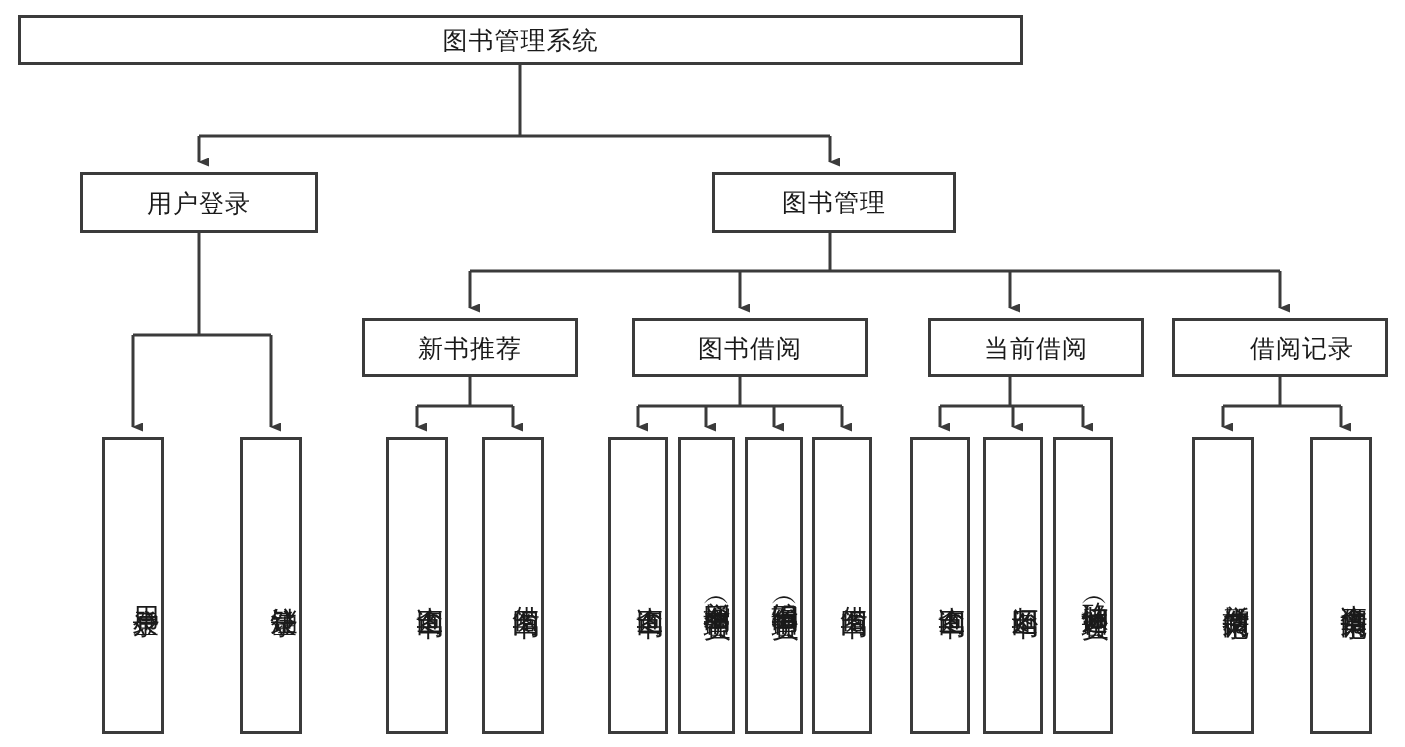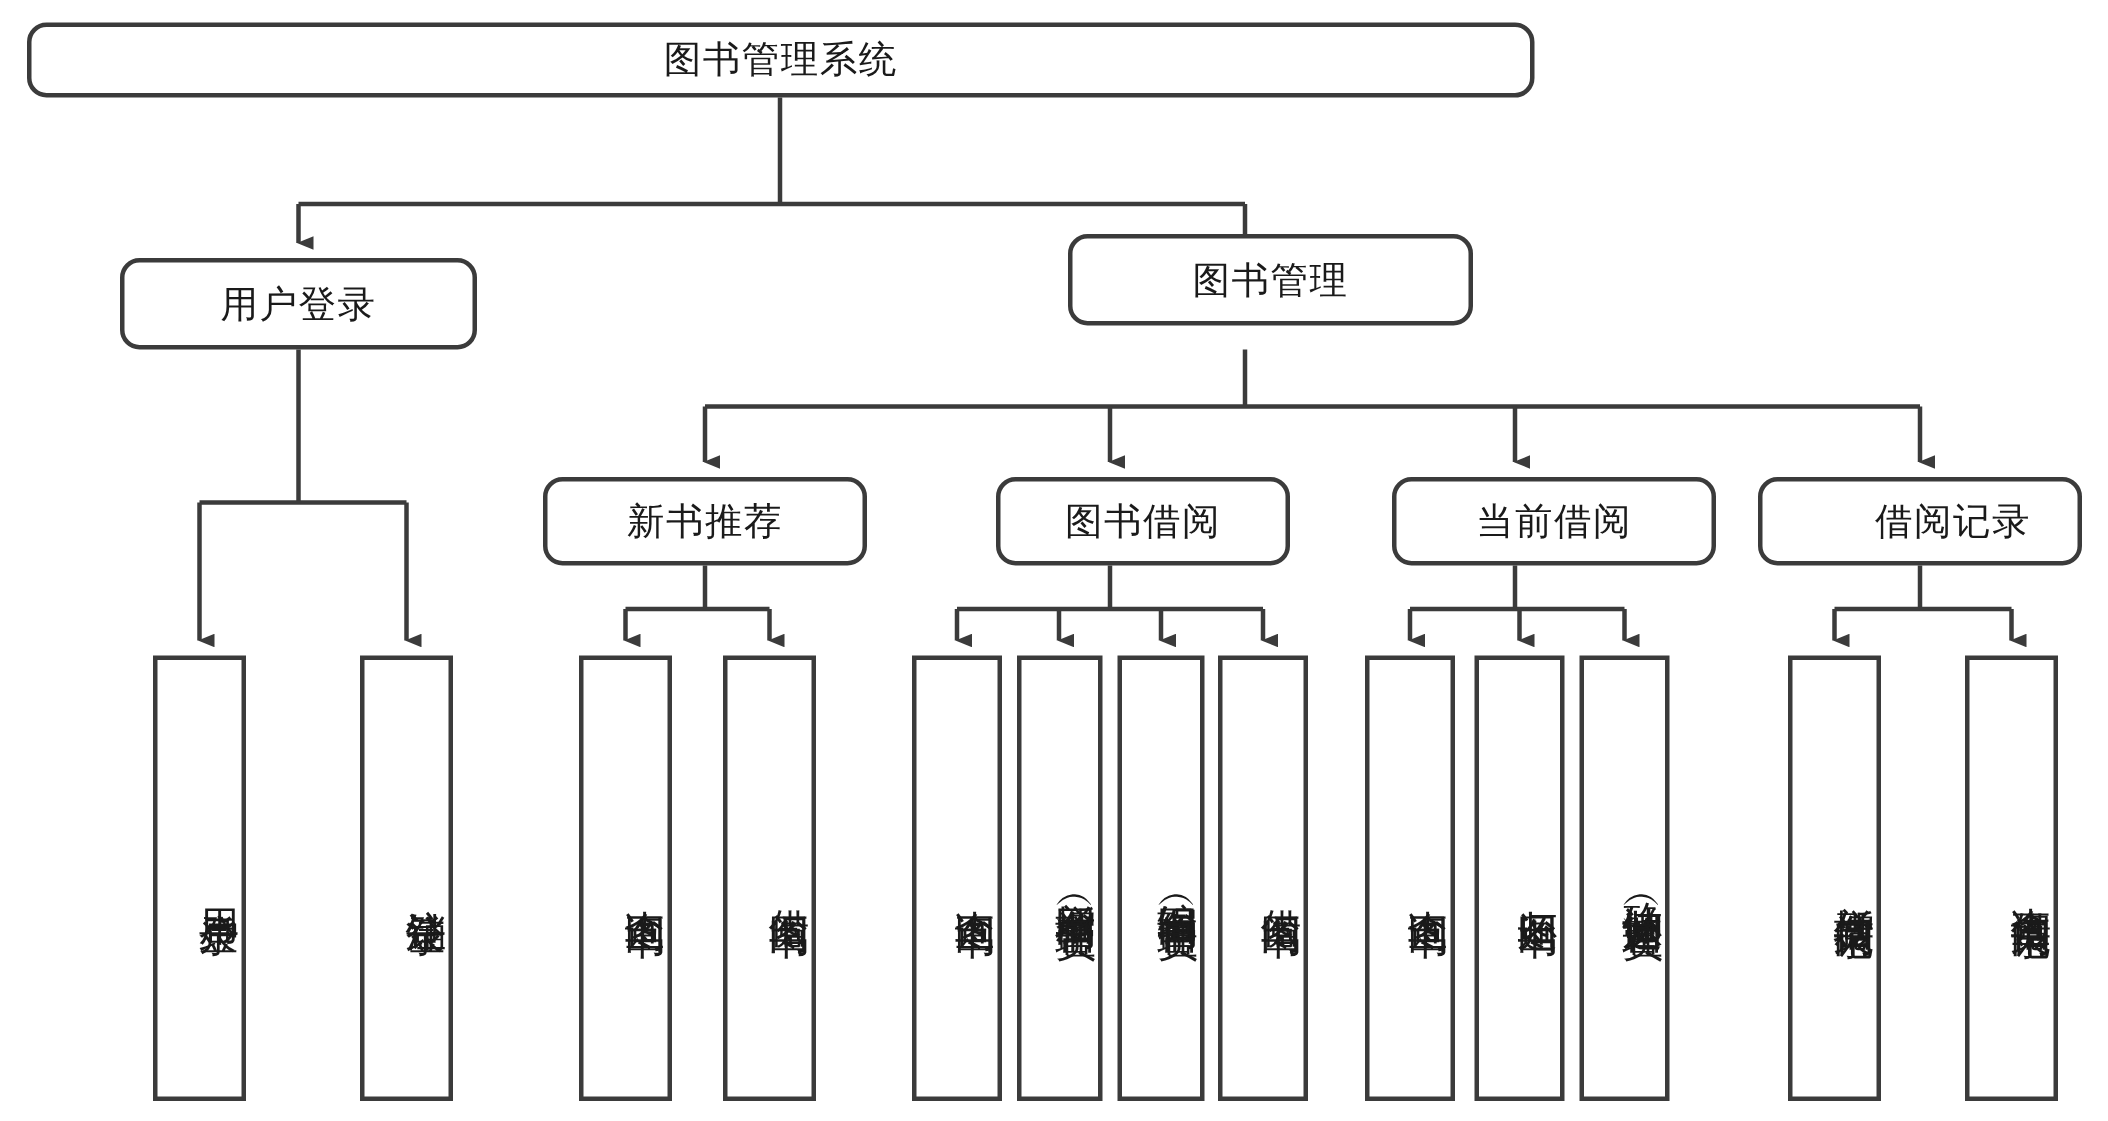--- a/index.html
+++ b/index.html
@@ -32,21 +32,20 @@
     background: #ffffff;
     display: flex;
     align-items: center;
     justify-content: center;
     color: #1a1a1a;
   }
   .node.horiz {
     font-size: 25px;
     letter-spacing: 1px;
     line-height: 1.2;
-    border-radius: 13px;
   }
   .node.vert {
     writing-mode: vertical-rl;
     text-orientation: upright;
     font-size: 27px;
     line-height: 1.18;
     letter-spacing: 2px;
     align-items: flex-start;
     justify-content: center;
     padding-top: 6px;
@@ -120,28 +119,28 @@
     </g>
   </svg>
 
   <div class="node horiz" style="left:18px; top:15px; width:1005px; height:50px;">
     <span>图书管理系统</span>
   </div>
 
   <div class="node horiz" style="left:80px; top:172px; width:238px; height:61px;">
     <span>用户登录</span>
   </div>
-  <div class="node horiz" style="left:712px; top:156px; width:270px; height:61px;">
+  <div class="node horiz" style="left:712px; top:172px; width:244px; height:61px;font-family:Liberation Serif, serif;">
     <span>图书管理</span>
   </div>
 
   <div class="node horiz" style="left:362px; top:318px; width:216px; height:59px;text-align:center;">
     <span>新书推荐</span>
   </div>
-  <div class="node horiz" style="left:664px; top:318px; width:196px; height:59px;">
+  <div class="node horiz" style="left:632px; top:318px; width:236px; height:59px;">
     <span>图书借阅</span>
   </div>
   <div class="node horiz" style="left:902px; top:318px; width:216px; height:59px;margin-left:26px;">
     <span>当前借阅</span>
   </div>
   <div class="node horiz" style="left:1172px; top:318px; width:216px; height:59px;padding-left:44px;">
     <span>借阅记录</span>
   </div>
 
   <div class="node vert" style="left:102px; top:437px; width:62px; height:297px;">

